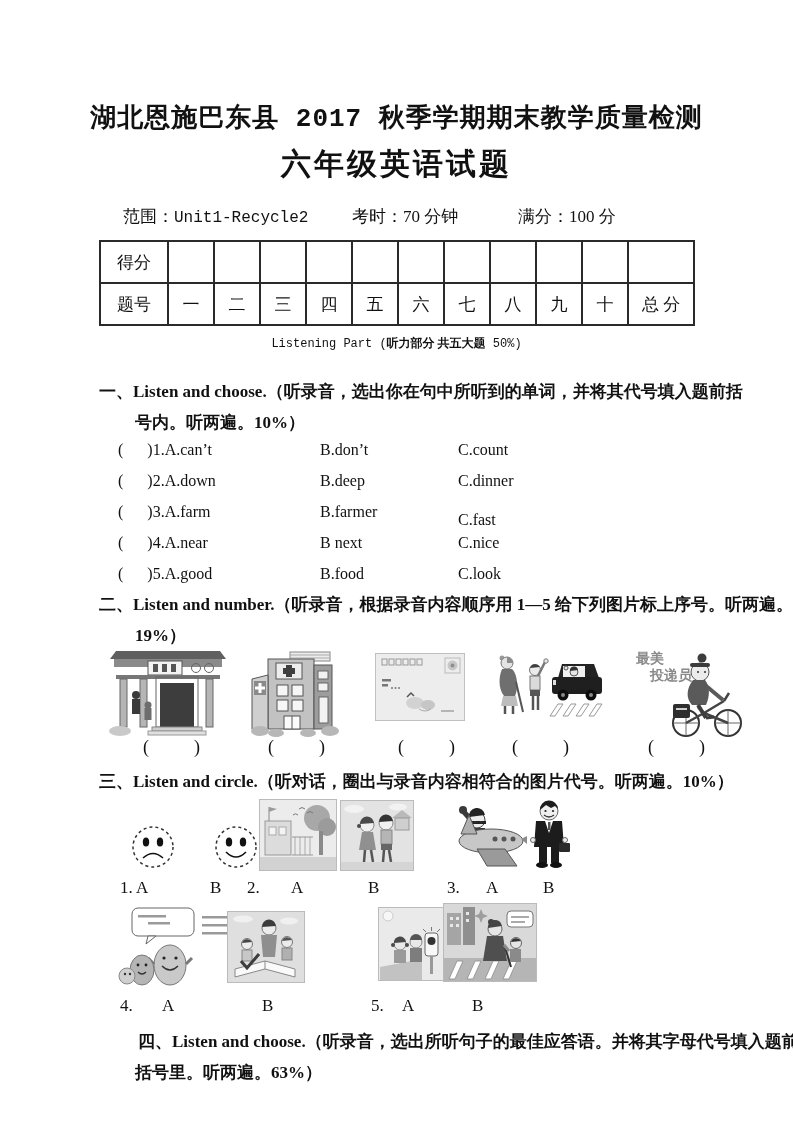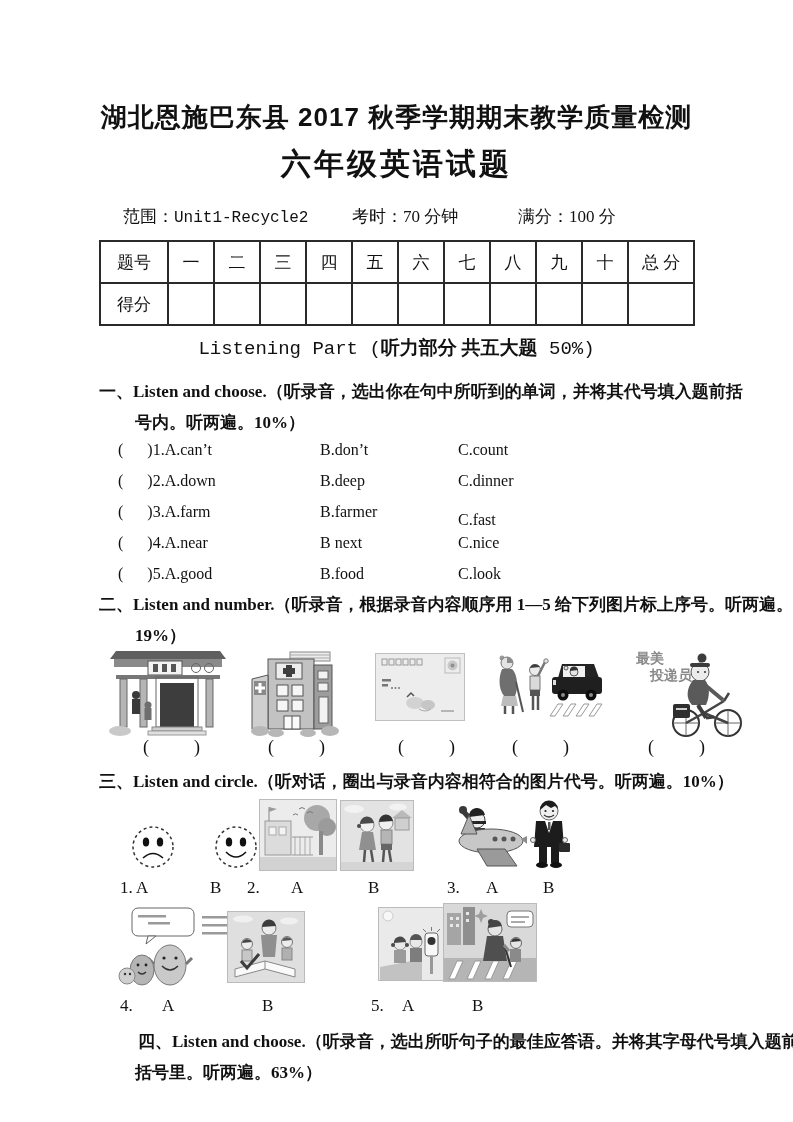--- a/index.html
+++ b/index.html
@@ -6,35 +6,35 @@
   #page{position:relative;width:793px;height:1122px;background:#ffffff;overflow:hidden;
         font-family:"Liberation Serif",serif;color:#111;}
   .abs{position:absolute;white-space:nowrap;}
   .center{left:0;width:793px;text-align:center;}
   .b{font-weight:bold;}
   .mono{font-family:"Liberation Mono",monospace;}
   .pre{white-space:pre;}
   .title1{font-family:"Liberation Sans",sans-serif;font-size:26px;font-weight:bold;letter-spacing:1px;}
   .title2{font-family:Liberation Sans, sans-serif;font-size:30px;font-weight:bold;letter-spacing:3px;}
   .meta{font-size:17px;}
-  .lp{font-size:19px;}
+  .lp{font-size:12px;}
   .heading{font-size:17px;font-weight:bold;}
   .qtext{font-size:16px;}
   .label{font-size:17px;}
   .bracket{font-size:18px;letter-spacing:1px;}
   table.score{border-collapse:collapse;width:594px;table-layout:fixed;}
   table.score td{border:2px solid #2a2a2a;height:40px;text-align:center;font-size:17px;
                  font-family:"Liberation Serif",serif;padding:0;}
 </style>
 </head>
 <body>
 
 <div id="page">
 
-  <div class="abs center title1" style="top:100px;">湖北恩施巴东县 2017 秋季学期期末教学质量检测</div>
+  <div class="abs center title1" style="top:100px;font-family:Liberation Mono, monospace;">湖北恩施巴东县 2017 秋季学期期末教学质量检测</div>
   <div class="abs center title2" style="top:144px;">六年级英语试题</div>
 
   <div class="abs meta" style="left:123px;top:205px;"><span>范围：</span><span class="mono" style="font-size:16px;">Unit1-Recycle2</span></div>
   <div class="abs meta" style="left:352px;top:205px;">考时：70 分钟</div>
   <div class="abs meta" style="left:518px;top:205px;">满分：100 分</div>
 
   <div class="abs" style="left:99px;top:240px;">
     <table class="score">
       <colgroup>
         <col style="width:68px">
@@ -45,46 +45,46 @@
           <col style="width:46px">
           <col style="width:46px">
           <col style="width:46px">
           <col style="width:46px">
           <col style="width:46px">
           <col style="width:46px">
           <col style="width:66px">
       </colgroup>
       <tbody>
           <tr>
+        <td>得分</td>
+        <td></td>
+            <td></td>
+        <td></td>
+            <td></td>
+        <td></td>
+            <td></td>
+        <td></td>
+            <td></td>
+        <td></td>
+            <td></td>
+        <td></td>
+      </tr>
+      <tr>
         <td>题号</td>
         <td>一</td>
         <td>二</td>
         <td>三</td>
         <td>四</td>
         <td>五</td>
         <td>六</td>
         <td>七</td>
         <td>八</td>
         <td>九</td>
         <td>十</td>
         <td>总 分</td>
-      </tr>
-      <tr>
-        <td>得分</td>
-        <td></td>
-            <td></td>
-        <td></td>
-            <td></td>
-        <td></td>
-            <td></td>
-        <td></td>
-            <td></td>
-        <td></td>
-            <td></td>
-        <td></td>
       </tr>
     </tbody>
       </table>
   </div>
 
   <div class="abs center lp" style="top:335px;"><span class="mono">Listening Part (</span><span class="b">听力部分 共五大题</span><span class="mono"> 50%)</span></div>
 
   <div class="abs heading" style="left:99px;top:380px;"><span>一、</span><span>Listen and choose.</span><span>（听录音，选出你在句中所听到的单词，并将其代号填入题前括</span></div>
   <div class="abs heading" style="left:135px;top:411px;">号内。听两遍。10%）</div>
 

